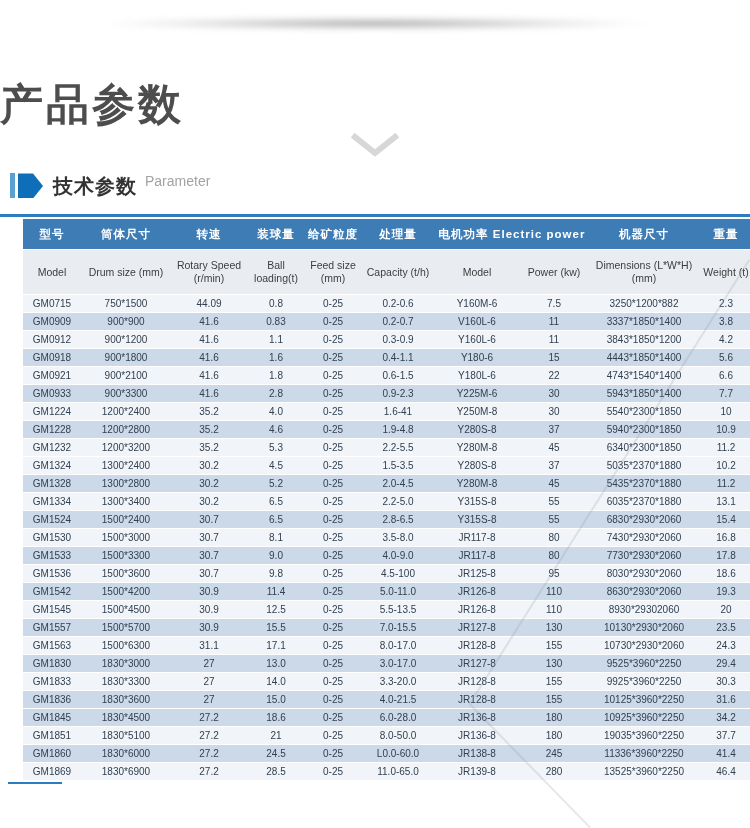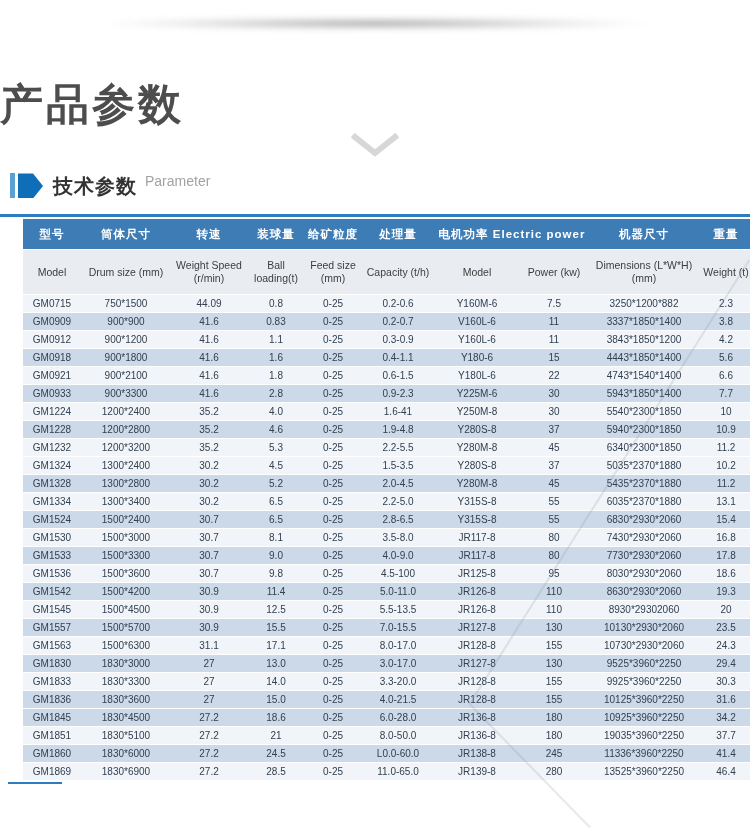--- a/index.html
+++ b/index.html
@@ -103,21 +103,21 @@
         <th colspan="1">装球量</th>
         <th colspan="1">给矿粒度</th>
         <th colspan="1">处理量</th>
         <th colspan="2">电机功率 Electric power</th>
         <th colspan="1">机器尺寸</th>
         <th colspan="1">重量</th>
       </tr>
       <tr class="hdr-en">
         <th>Model</th>
         <th>Drum size (mm)</th>
-        <th>Weight Speed (r/min)</th>
+        <th>Rotary Speed (r/min)</th>
         <th>Ball loading(t)</th>
         <th>Feed size (mm)</th>
         <th>Capacity (t/h)</th>
         <th>Model</th>
         <th>Power (kw)</th>
         <th>Dimensions (L*W*H)(mm)</th>
         <th>Weight (t)</th>
       </tr>
     </thead>
   <tbody>

